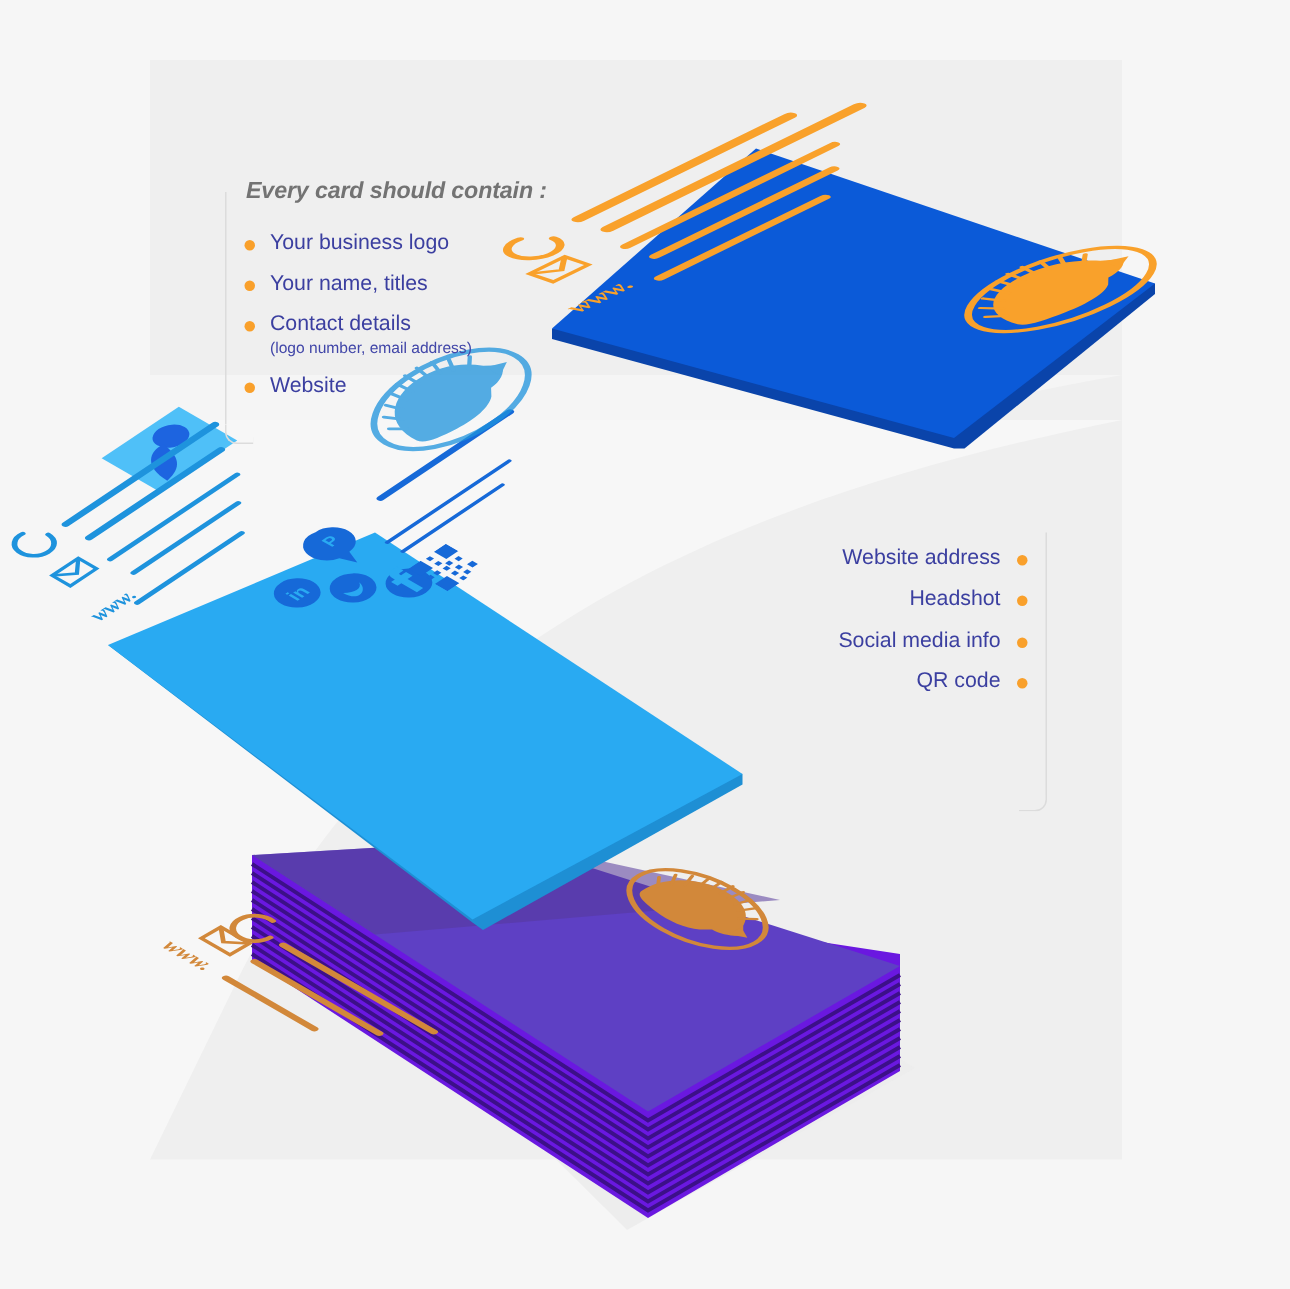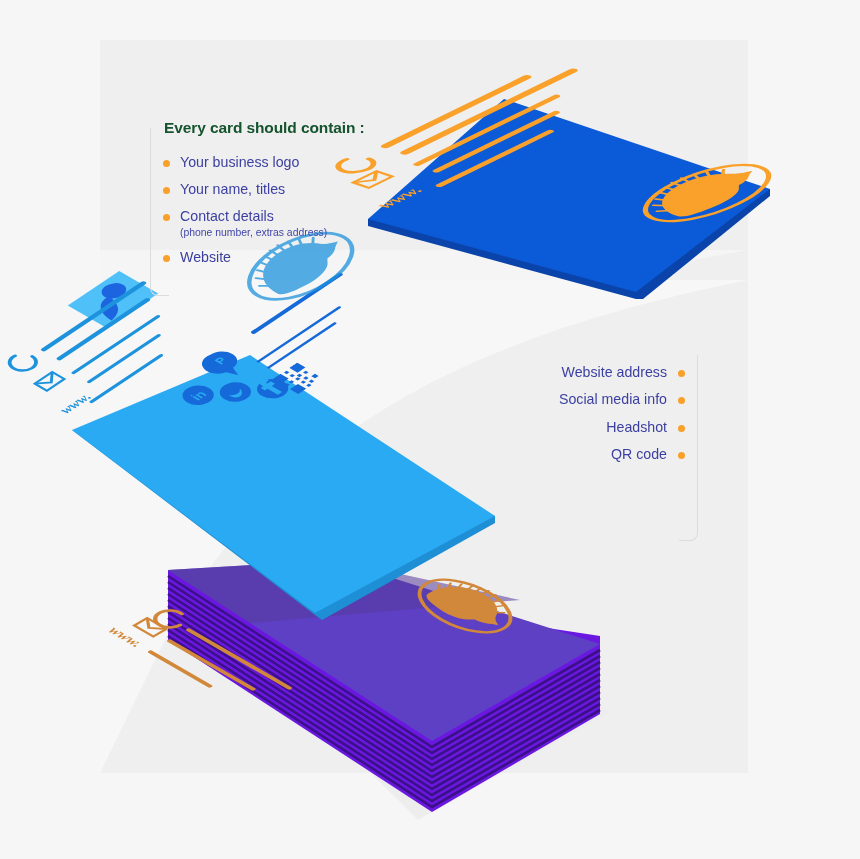--- a/index.html
+++ b/index.html
@@ -41,25 +41,26 @@
   }
   .list-right {
     position: absolute;
     left: 400px; top: 348px;
     width: 297px;
     text-align: right;
   }
   .heading {
     font-size: 15.5px;
     font-weight: bold;
-    color: #14532d;
+    color: #737373;
     letter-spacing: -0.1px;
     line-height: 1.28;
     margin: 0;
     white-space: pre-line;
+    font-style: italic;
   }
   .list-left .heading { padding-left: 14px; }
   .list-right .heading { padding-right: 14px; }
   ul.bullets {
     list-style: none;
     margin: 16px; padding: 0;
   }
   ul.bullets li {
     position: relative;
     font-size: 14.2px;
@@ -336,42 +337,42 @@
         <span class="dot"></span>
         <span>Your business logo</span>
       </li>
       <li style="margin-top:11px;">
         <span class="dot"></span>
         <span>Your name, titles</span>
       </li>
       <li style="margin-top:11px;">
         <span class="dot"></span>
         <span>Contact details</span>
-        <span class="sub">(phone number, extras address)</span>
+        <span class="sub">(logo number, email address)</span>
       </li>
       <li style="margin-top:10px;">
         <span class="dot"></span>
         <span>Website</span>
       </li>
     </ul>
   </div>
 
   <div class="list-right">
     <ul class="bullets">
       <li style="margin-top:11px;">
         <span class="dot"></span>
         <span>Website address</span>
       </li>
       <li style="margin-top:11px;">
         <span class="dot"></span>
+        <span>Headshot</span>
+      </li>
+      <li style="margin-top:11px;">
+        <span class="dot"></span>
         <span>Social media info</span>
-      </li>
-      <li style="margin-top:11px;">
-        <span class="dot"></span>
-        <span>Headshot</span>
       </li>
       <li style="margin-top:11px;">
         <span class="dot"></span>
         <span>QR code</span>
       </li>
     </ul>
   </div>
 
 </div>
 

